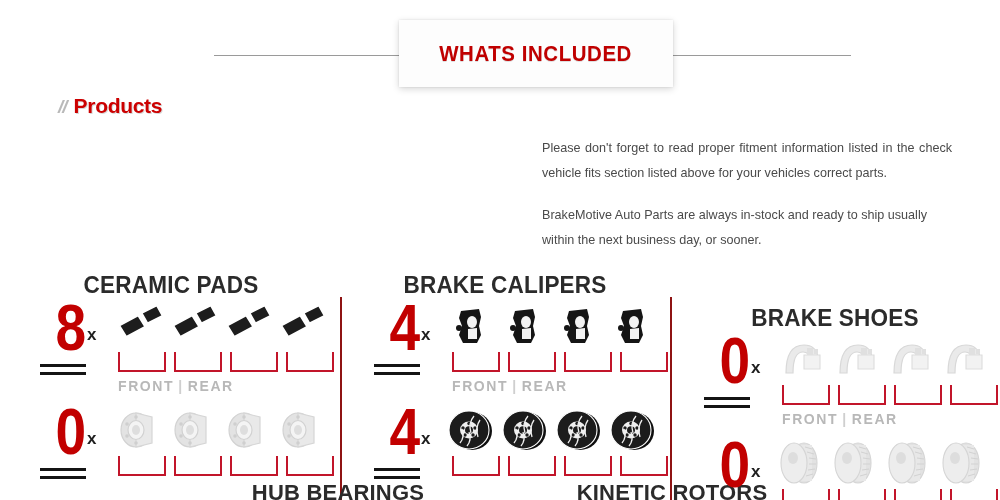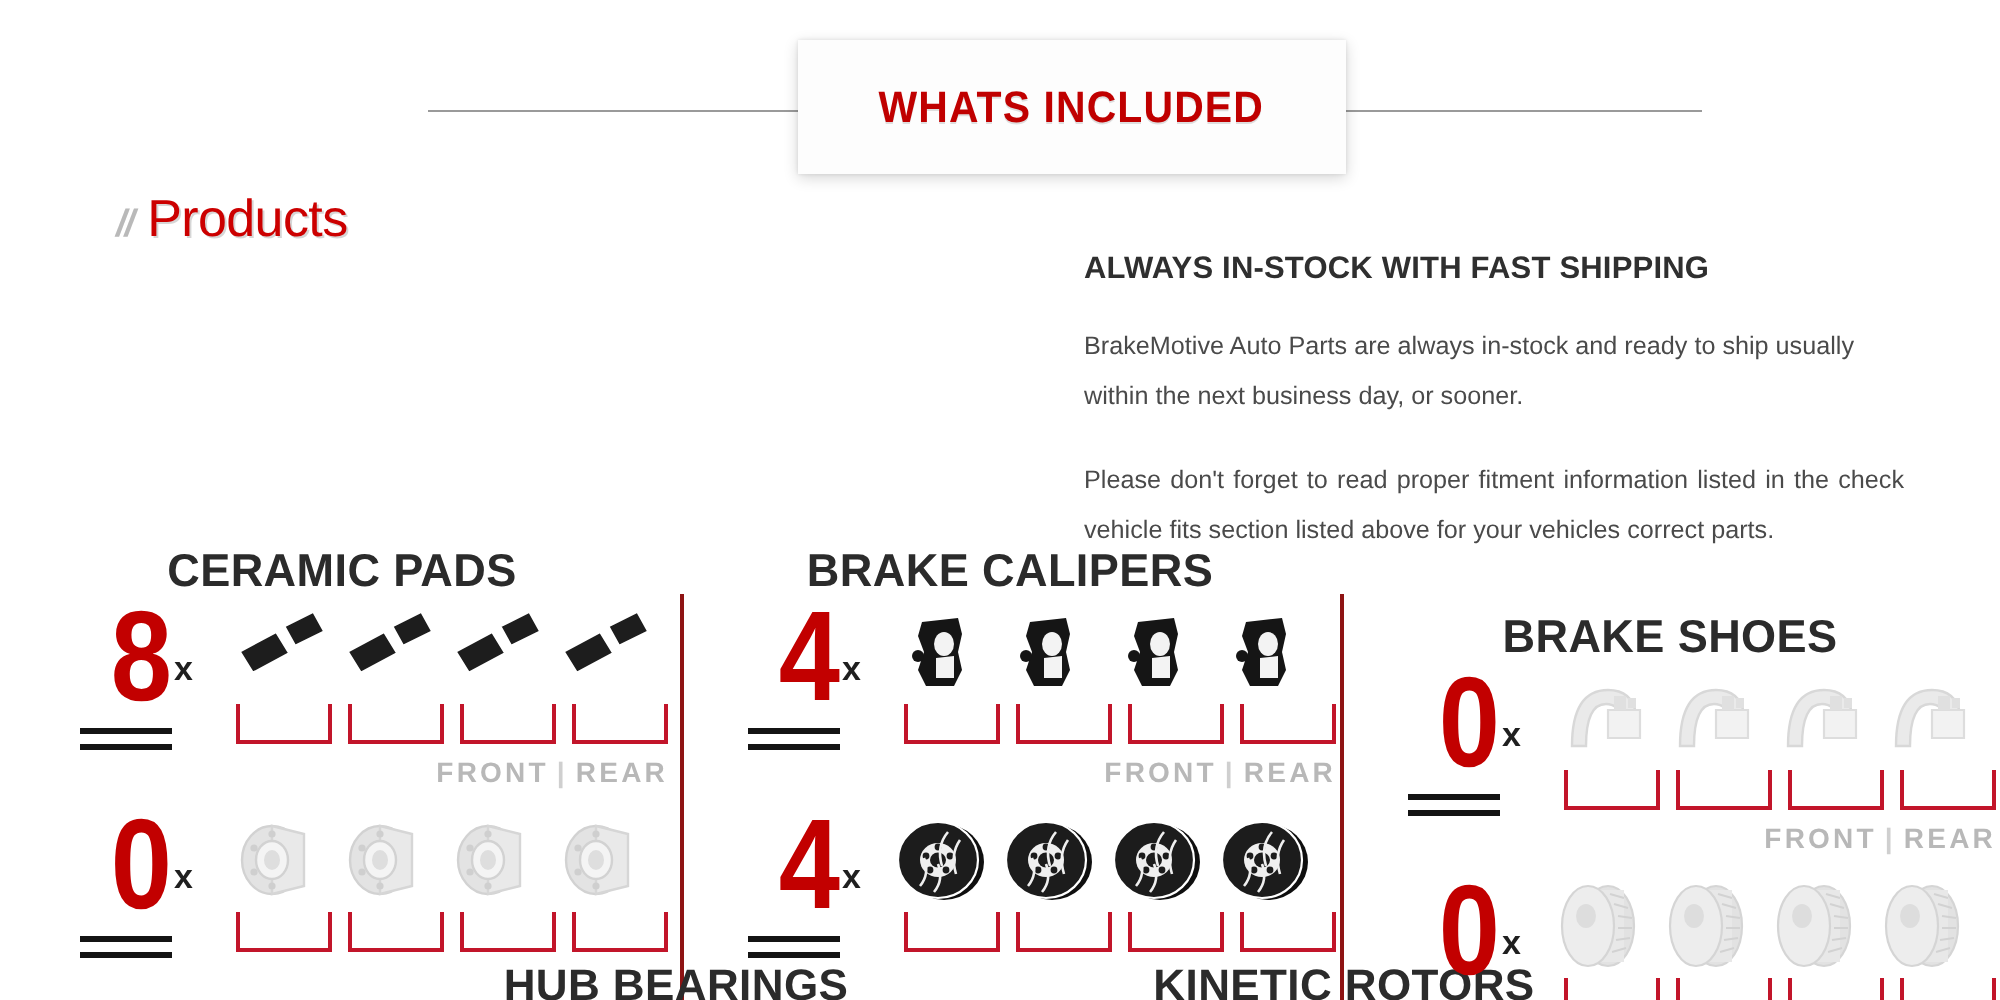--- a/index.html
+++ b/index.html
@@ -25,21 +25,21 @@
     color:#c00000;font-weight:bold;font-size:22px;letter-spacing:.6px;
     font-family:"Liberation Sans Narrow","Liberation Sans",sans-serif;
     transform:scaleX(.93);transform-origin:center;white-space:nowrap;
     text-shadow:0 1px 0 rgba(0,0,0,.12);
   }
 
   
   .eyebrow{position:absolute;left:58px;top:94px;display:flex;align-items:baseline;gap:7px;}
   .slashes{color:#b9b9b9;font-weight:bold;font-size:19px;font-style:italic;letter-spacing:-1px;}
   .eyebrow-title{
-    color:#cc0000;font-weight:normal;font-size:26px;letter-spacing:-.3px;
+    color:#cc0000;font-weight:bold;font-size:21px;letter-spacing:-.3px;
     text-shadow:1px 1px 0 rgba(0,0,0,.16);
   }
 
   
   .col-left{position:absolute;left:55px;top:126px;width:420px;}
   .col-right{position:absolute;left:542px;top:122px;width:410px;}
 
   .sub-head{
     font-weight:bold;font-size:15.5px;color:#2f2f2f;line-height:25px;
     letter-spacing:.1px;margin:0;
@@ -89,21 +89,21 @@
   }
   .eqbars{position:absolute;left:16px;top:62px;width:46px;}
   .eqbars i{display:block;height:3px;background:#141414;margin-bottom:5px;}
 
   
   .parts{position:absolute;left:112px;top:0;width:216px;height:96px;}
   .parts-icons{position:relative;height:50px;}
   .brackets{position:absolute;left:0;top:50px;width:216px;height:22px;display:flex;justify-content:space-between;}
   .bracket{width:48px;height:20px;border:2.5px solid #c2152a;border-top:none;box-sizing:border-box;}
   .fr-label{
-    position:absolute;left:0;top:76px;width:216px;text-align:right;
+    position:absolute;left:0;top:76px;width:216px;text-align:left;
     color:#b8b8b8;font-weight:bold;font-size:14px;letter-spacing:1.6px;
   }
   .fr-label .bar{color:#cfcfcf;padding:0 4px;font-weight:bold;}
 
   
   .slot{position:absolute;top:0;width:52px;height:50px;}
   .slot.s0{left:-4px;} .slot.s1{left:50px;} .slot.s2{left:104px;} .slot.s3{left:158px;}
 
   .pcol-foot{
     text-align:center;font-weight:bold;color:#2b2b2b;font-size:23px;
@@ -130,23 +130,22 @@
 
   <div class="eyebrow">
     <span class="slashes">//</span>
     <span class="eyebrow-title">Products</span>
   </div>
 
   <div class="col-left">
   </div>
 
   <div class="col-right">
-    <h2 class="sub-head">ALWAYS IN-STOCK WITH FAST SHIPPING</h2>
+    <p class="body-copy justify">Please don't forget to read proper fitment information listed in the check vehicle fits section listed above for your vehicles correct parts.</p>
     <p class="body-copy">BrakeMotive Auto Parts are always in-stock and ready to ship usually within the next business day, or sooner.</p>
-    <p class="body-copy justify">Please don't forget to read proper fitment information listed in the check vehicle fits section listed above for your vehicles correct parts.</p>
   </div>
 
   <div class="vdiv one"></div>
   <div class="vdiv two"></div>
 
   <div class="grid">
 
     <div class="pcol c1">
       <h3 class="pcol-title">CERAMIC PADS</h3>
       <div class="row top">

